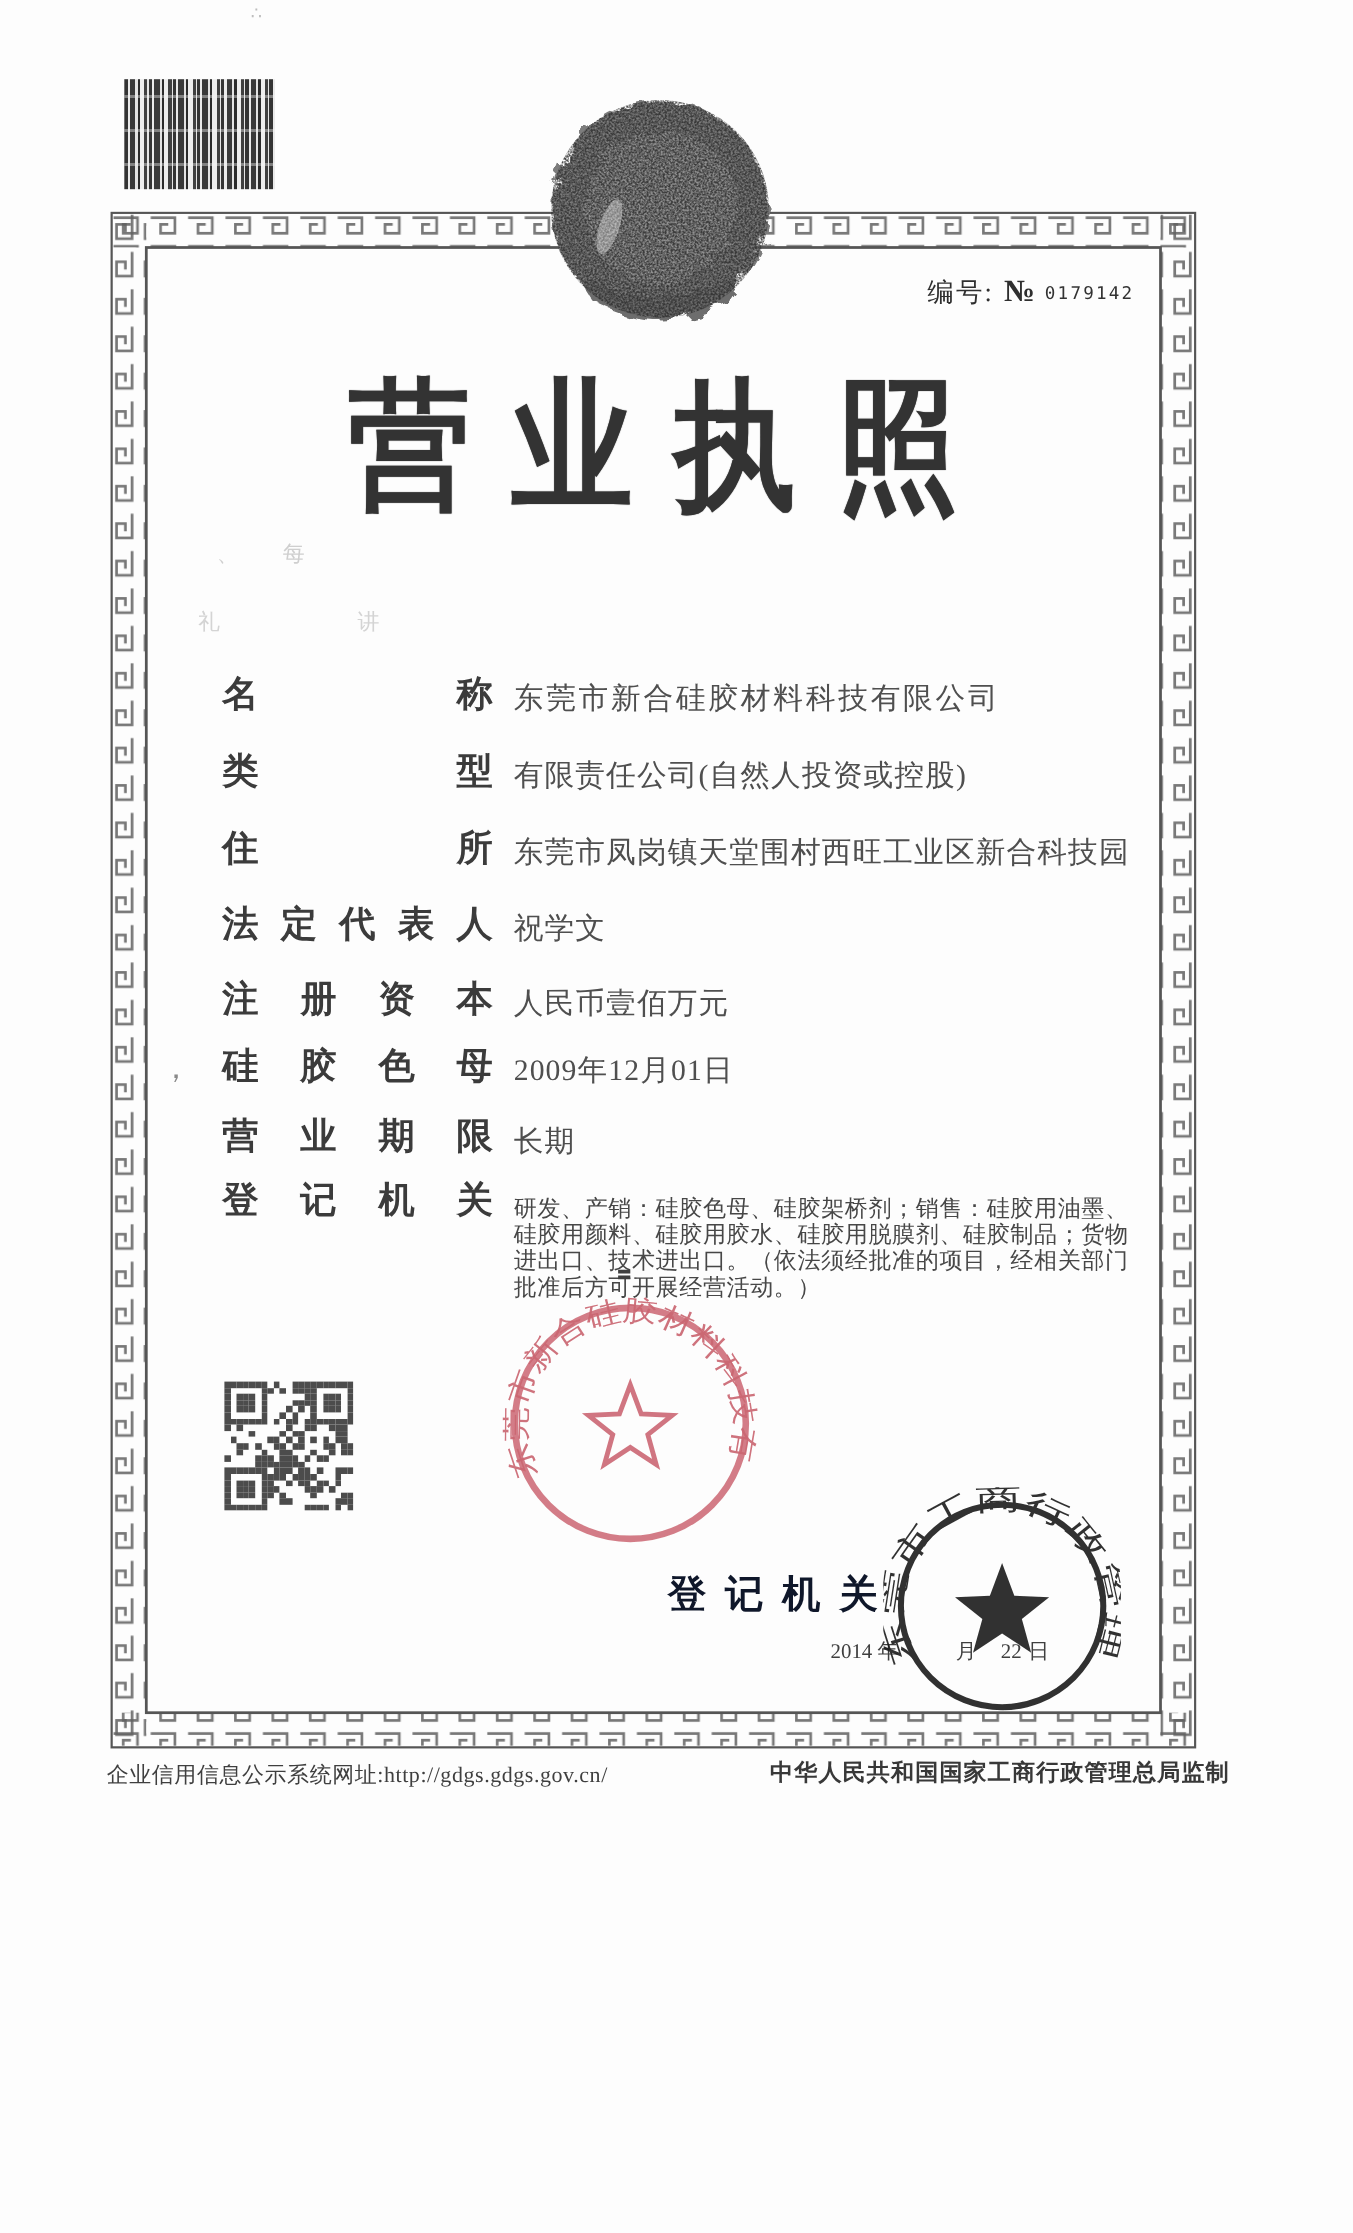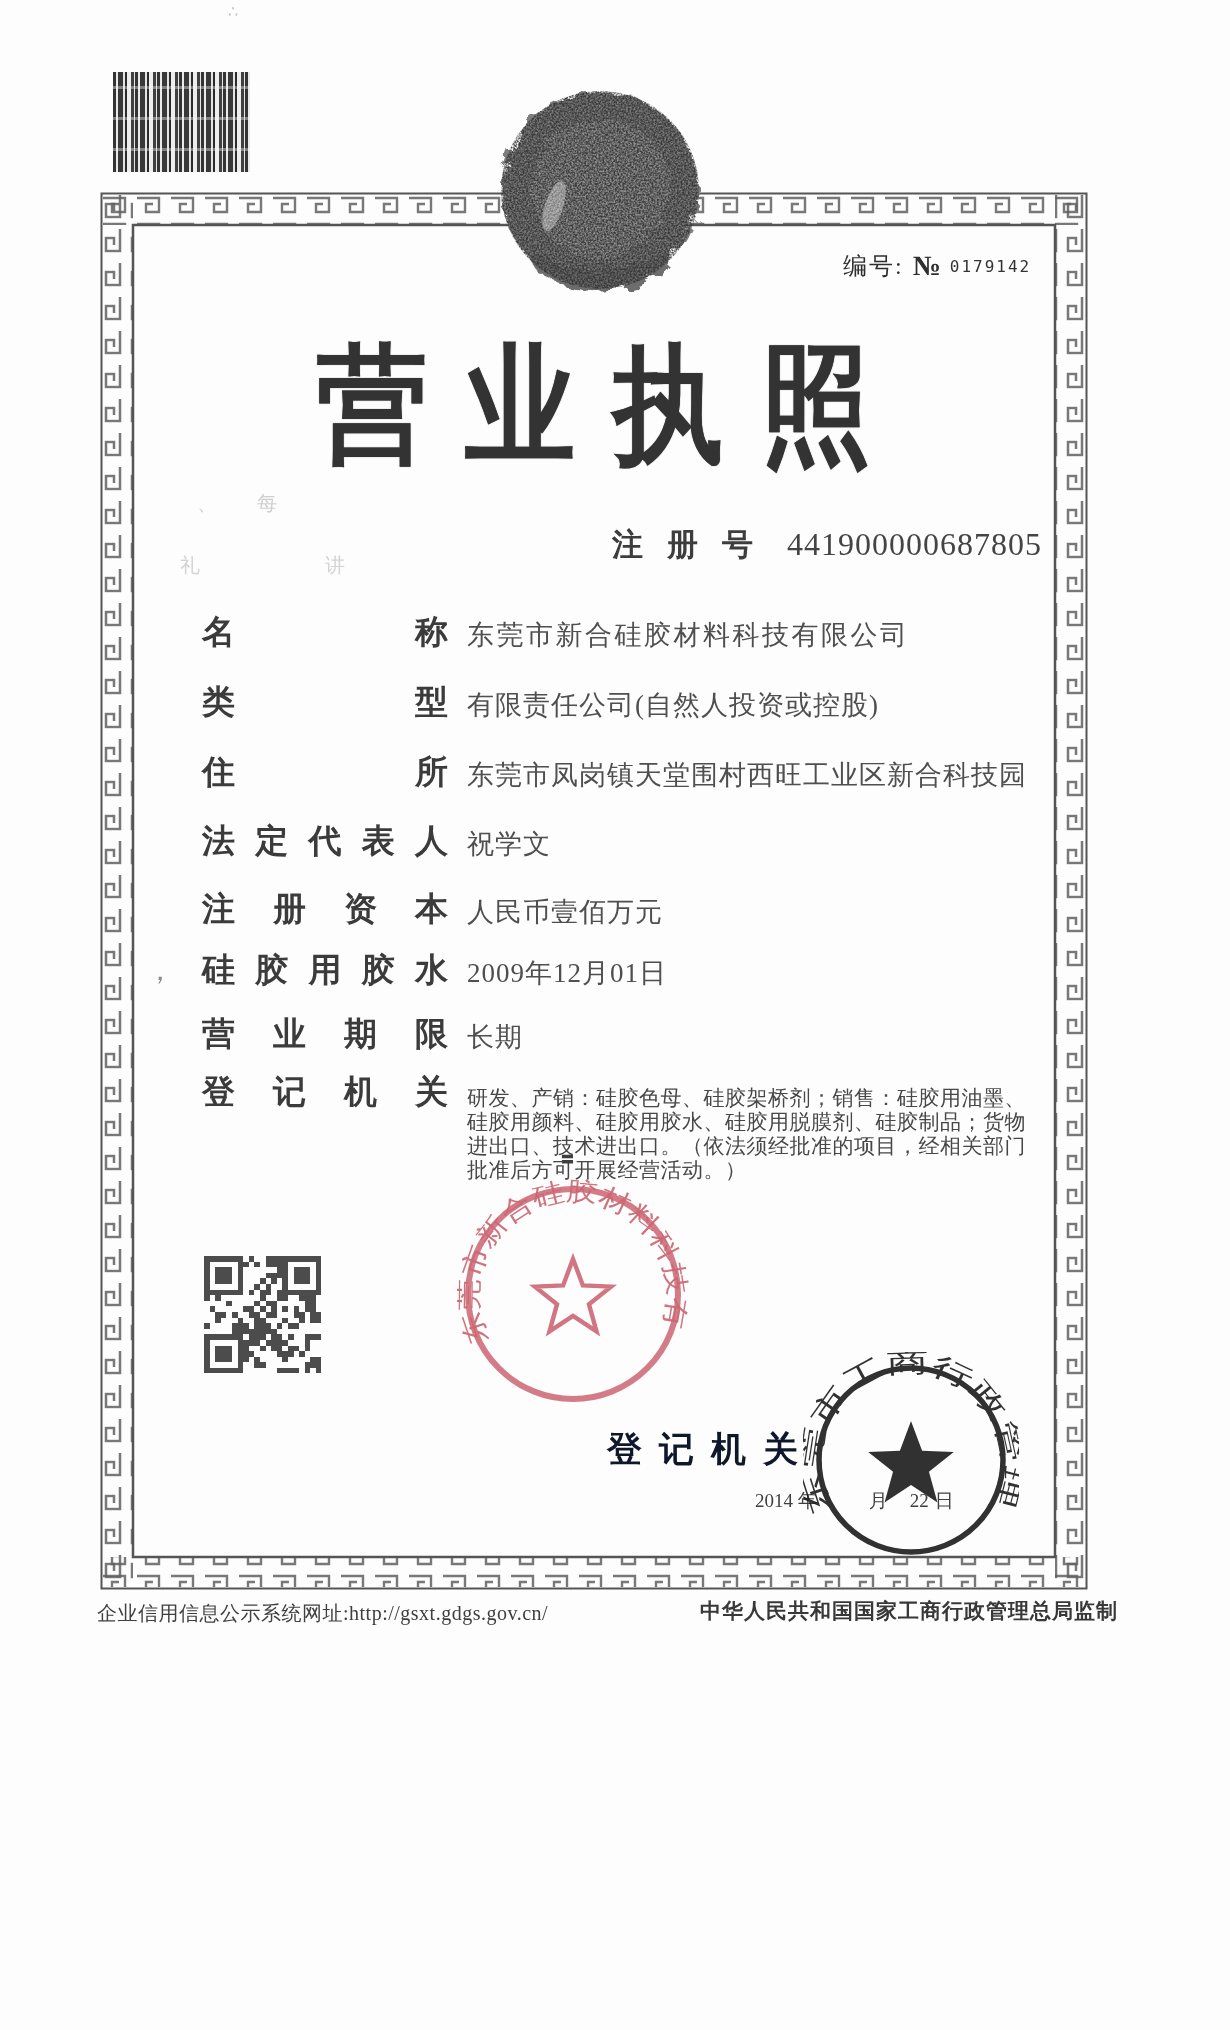--- a/index.html
+++ b/index.html
@@ -128,24 +128,20 @@
   </svg>
 
   <div class="serial">
     <span class="lab">编号:</span>
     <span class="sym">№</span>
     <span class="num">0179142</span>
   </div>
 
   <div class="title">营业执照</div>
 
-  <div class="regline">
-    <span class="lab">注册号</span>
-    <span class="val">441900000687805</span>
-  </div>
 
   <div class="frow" style="top:612px">
     <div class="flabel">名称</div>
     <div class="fvalue wide">东莞市新合硅胶材料科技有限公司</div>
   </div>
   <div class="frow" style="top:682px">
     <div class="flabel">类型</div>
     <div class="fvalue">有限责任公司(自然人投资或控股)</div>
   </div>
   <div class="frow" style="top:752px">
@@ -154,21 +150,21 @@
   </div>
   <div class="frow" style="top:821px">
     <div class="flabel">法定代表人</div>
     <div class="fvalue">祝学文</div>
   </div>
   <div class="frow" style="top:889px">
     <div class="flabel">注册资本</div>
     <div class="fvalue">人民币壹佰万元</div>
   </div>
   <div class="frow" style="top:950px">
-    <div class="flabel">硅胶用胶水</div>
+    <div class="flabel">硅胶色母</div>
     <div class="fvalue">2009年12月01日</div>
   </div>
   <div class="frow" style="top:1014px">
     <div class="flabel">营业期限</div>
     <div class="fvalue">长期</div>
   </div>
   <div class="frow" style="top:1072px">
     <div class="flabel">登记机关</div>
     <div class="fvalue scope">研发、产销：硅胶色母、硅胶架桥剂；销售：硅胶用油墨、硅胶用颜料、硅胶用胶水、硅胶用脱膜剂、硅胶制品；货物进出口、技术进出口。（依法须经批准的项目，经相关部门批准后方可开展经营活动。）</div>
   </div>
@@ -647,21 +643,21 @@
     </defs>
     <g filter="url(#softB)">
       <circle cx="108" cy="108" r="92" fill="none" stroke="#1b1b1b" stroke-width="5.5"></circle>
       <path d="M0,-1 L0.247,-0.34 L0.951,-0.309 L0.399,0.13 L0.588,0.809 L0,0.42 L-0.588,0.809 L-0.399,0.13 L-0.951,-0.309 L-0.247,-0.34 Z" transform="translate(108,114) scale(45)" fill="#1d1d1d"></path>
       <text font-size="27" fill="#1b1b1b" font-family="Liberation Serif,serif">
         <textPath href="#blkArc" textLength="420" lengthAdjust="spacingAndGlyphs">东莞市工商行政管理局</textPath>
       </text>
     </g>
   </svg>
 
-  <div class="foot-left">企业信用信息公示系统网址:http://gsxt.gdgs.gov.cn/</div>
+  <div class="foot-left">企业信用信息公示系统网址:http://gdgs.gdgs.gov.cn/</div>
   <div class="foot-right">中华人民共和国国家工商行政管理总局监制</div>
 
   <span class="smudge s0">〓</span>
   <span class="smudge s1">，</span>
   <span class="smudge s2">∴</span>
   <span class="smudge s3">、每</span>
   <span class="smudge s4">礼 讲</span>
 
 </div>
 

